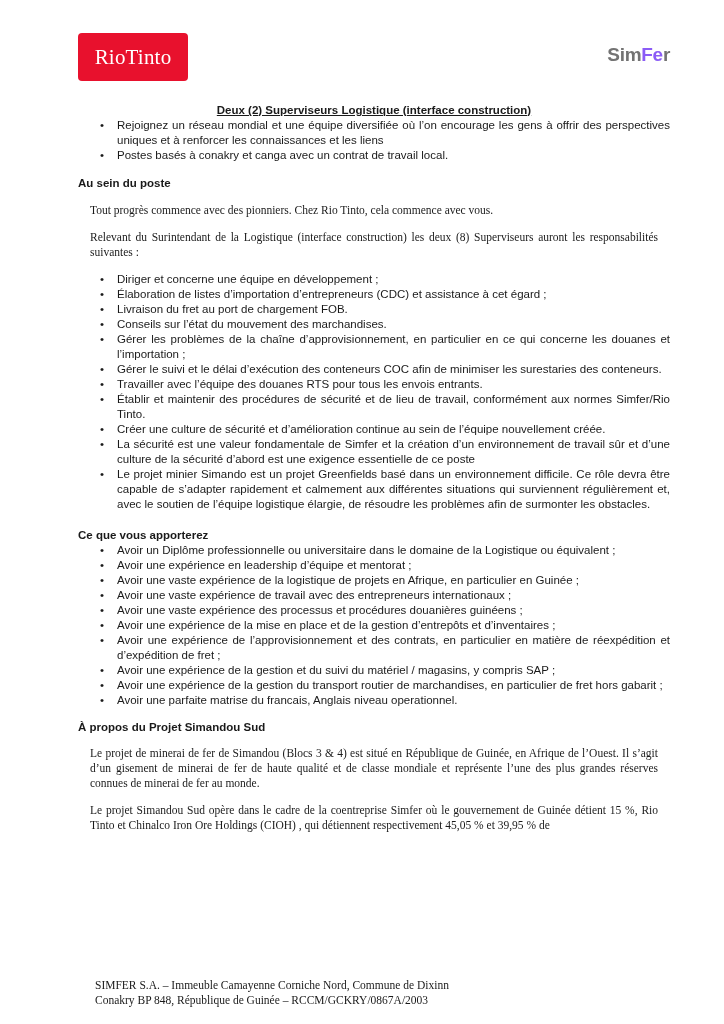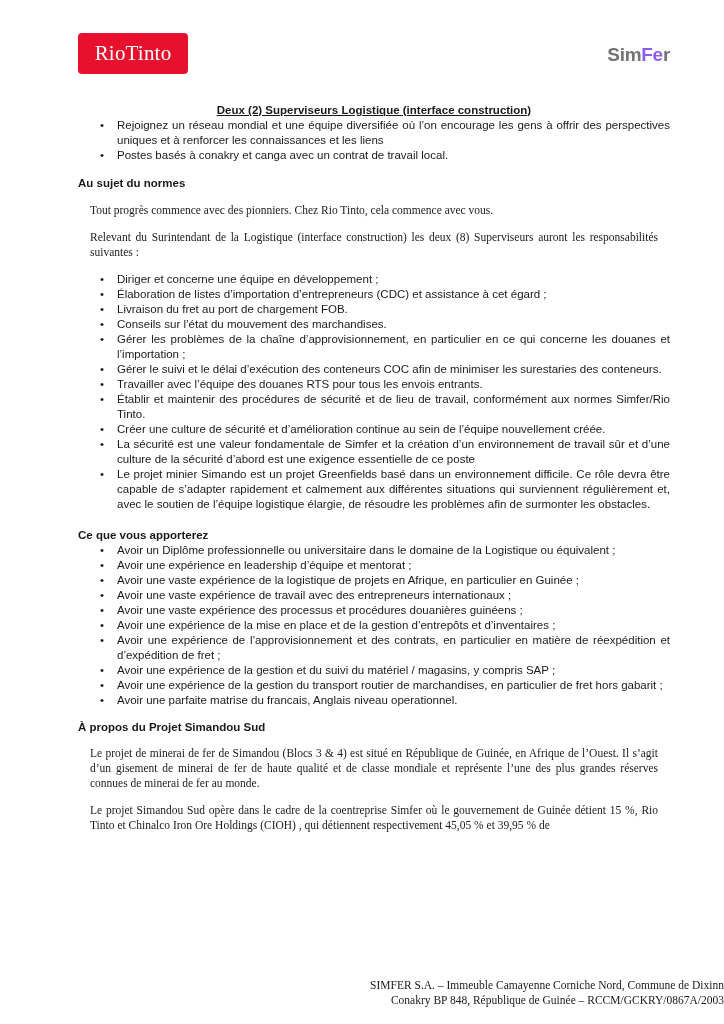--- a/index.html
+++ b/index.html
@@ -17,21 +17,21 @@
     overflow: hidden;
   }
   .header {
     display: flex;
     justify-content: space-between;
     align-items: flex-start;
     height: 41px;
   }
   .rt-logo {
     width: 110px;
-    height: 41px;
+    height: 48px;
     background: #e8112d;
     border-radius: 4px;
     display: flex;
     align-items: center;
     justify-content: center;
   }
   .rt-logo-text {
     font-family: "Liberation Serif", serif;
     font-size: 21px;
     color: #ffffff;
@@ -75,22 +75,22 @@
   .h-project { margin-top: 12px; }
   .pp1       { margin-top: 11px; }
   .pp2       { margin-top: 11px; }
   p { margin: 12px; text-align: justify; font-family: Liberation Serif, serif; }
   .footer {
     position: absolute;
     top: 978px;
     left: 0;
     width: 724px;
     box-sizing: border-box;
-    padding-left: 58px;
-    text-align: right;
+    padding-left: 95px;
+    text-align: left;
     font-family: "Liberation Serif", serif;
     font-size: 11.5px;
     line-height: 15px;
     color: #1a1a1a;
   }
 </style>
 </head>
 <body>
 
 <div class="page">
@@ -102,21 +102,21 @@
     <div class="simfer"><span class="sf-dark">Sim</span><span class="sf-red">Fe</span><span class="sf-dark">r</span></div>
   </div>
 
   <div class="title">Deux (2) Superviseurs Logistique (interface construction)</div>
 
   <ul class="blist intro">
     <li>Rejoignez un réseau mondial et une équipe diversifiée où l’on encourage les gens à offrir des perspectives uniques et à renforcer les connaissances et les liens</li>
     <li>Postes basés à conakry et canga  avec un contrat de travail local.</li>
   </ul>
 
-  <div class="h h-about">Au sujet du normes</div>
+  <div class="h h-about">Au sein du poste</div>
   <p class="p1">Tout progrès commence avec des pionniers. Chez Rio Tinto, cela commence avec vous.</p>
   <p class="p2">Relevant du Surintendant de la Logistique (interface construction) les deux (8) Superviseurs auront les responsabilités suivantes :</p>
 
   <ul class="blist resp">
     <li>Diriger et concerne une équipe en développement ;</li>
     <li>Élaboration de listes d’importation d’entrepreneurs (CDC) et assistance à cet égard ;</li>
     <li>Livraison du fret au port de chargement FOB.</li>
     <li>Conseils sur l’état du mouvement des marchandises.</li>
     <li>Gérer les problèmes de la chaîne d’approvisionnement, en particulier en ce qui concerne les douanes et l’importation ;</li>
     <li>Gérer le suivi et le délai d’exécution des conteneurs COC afin de minimiser les surestaries des conteneurs.</li>

